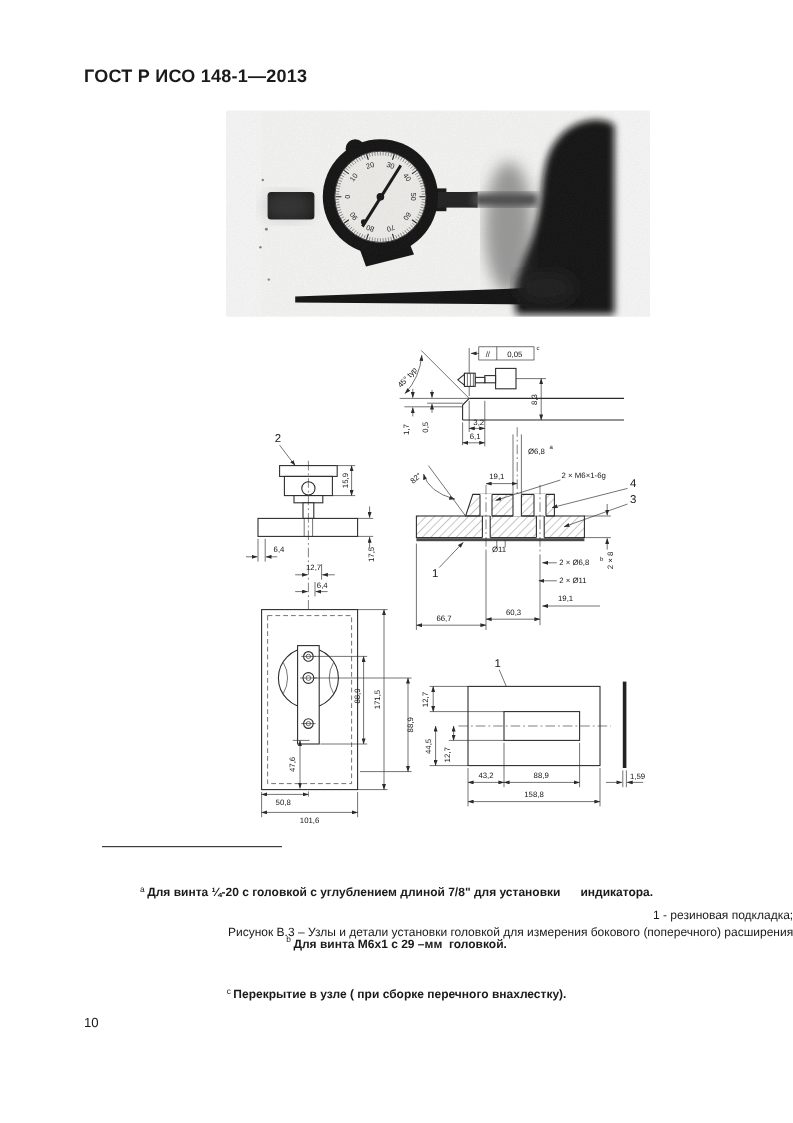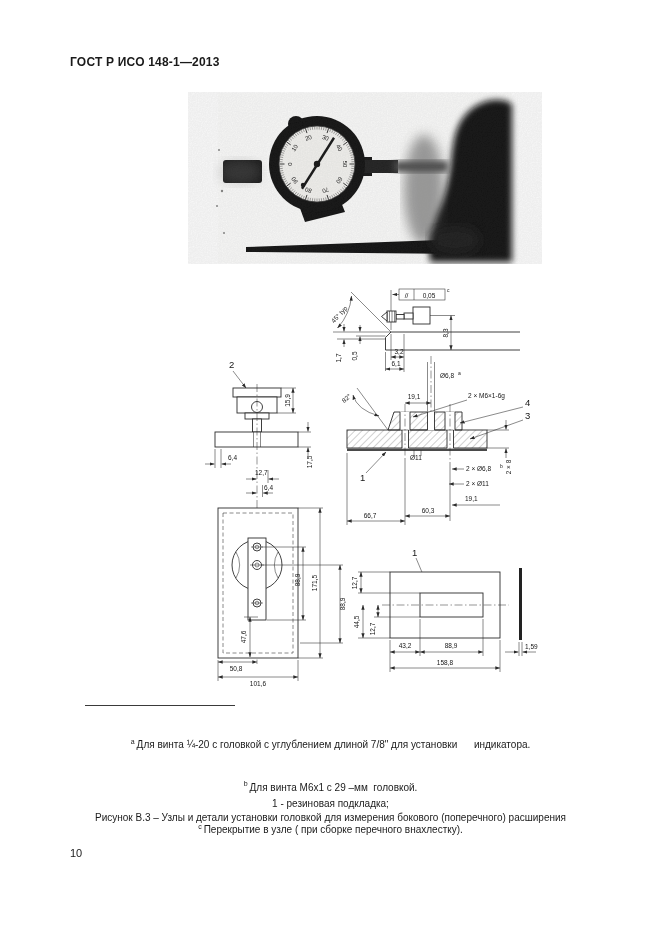--- a/index.html
+++ b/index.html
@@ -1,26 +1,26 @@
 <!DOCTYPE html>
 <html><head>
 <meta charset="utf-8">
 <style>
   html,body{margin:0;padding:0;background:#e8e8e8;}
   .page{position:relative;width:661px;height:936px;background:#ffffff;overflow:hidden;
         font-family:"Liberation Sans",sans-serif;color:#1a1a1a;}
   .abs{position:absolute;}
-  .doc-header{left:70px;top:55px;font-size:12px;font-weight:bold;letter-spacing:.2px;}
+  .doc-header{left:70px;top:55px;font-size:15px;font-weight:bold;letter-spacing:.2px;}
   .caption{width:661px;text-align:center;font-size:10.5px;}
   .cap-b2{top:269px;}
   .fn-sep{left:85px;top:705px;width:150px;border-top:1.2px solid #3a3a3a;height:0;}
   .fnblock{top:709px;width:661px;text-align:center;font-size:10px;line-height:13px;white-space:pre-wrap;}
   .fnline sup{font-size:7px;}
-  .fnline span{margin-left:2px;}
-  .legend{top:757px;width:661px;text-align:center;font-size:10px;line-height:13px;margin-top:40px;}
+  .fnline span{margin-left:2px;font-weight:bold;}
+  .legend{top:757px;width:661px;text-align:right;font-size:10px;line-height:13px;}
   .cap-b3{font-size:10px;margin-top:0.5px;}
   .pagenum{left:70px;top:847px;font-size:11px;}
   svg text{font-family:"Liberation Sans",sans-serif;}
   .ln{stroke:#2b2b2b;stroke-width:.9;fill:none;}
   .lnw{stroke:#2b2b2b;stroke-width:.9;fill:#fff;}
   .thin{stroke:#2b2b2b;stroke-width:.55;fill:none;}
   .dash{stroke-dasharray:4 2.5;}
   .cl{stroke:#2b2b2b;stroke-width:.5;fill:none;stroke-dasharray:8 2.5 1.5 2.5;}
   .dim{stroke:#2b2b2b;stroke-width:.55;fill:none;marker-start:url(#as);marker-end:url(#ae);}
   .are{stroke:#2b2b2b;stroke-width:.55;fill:none;marker-end:url(#ae);}

